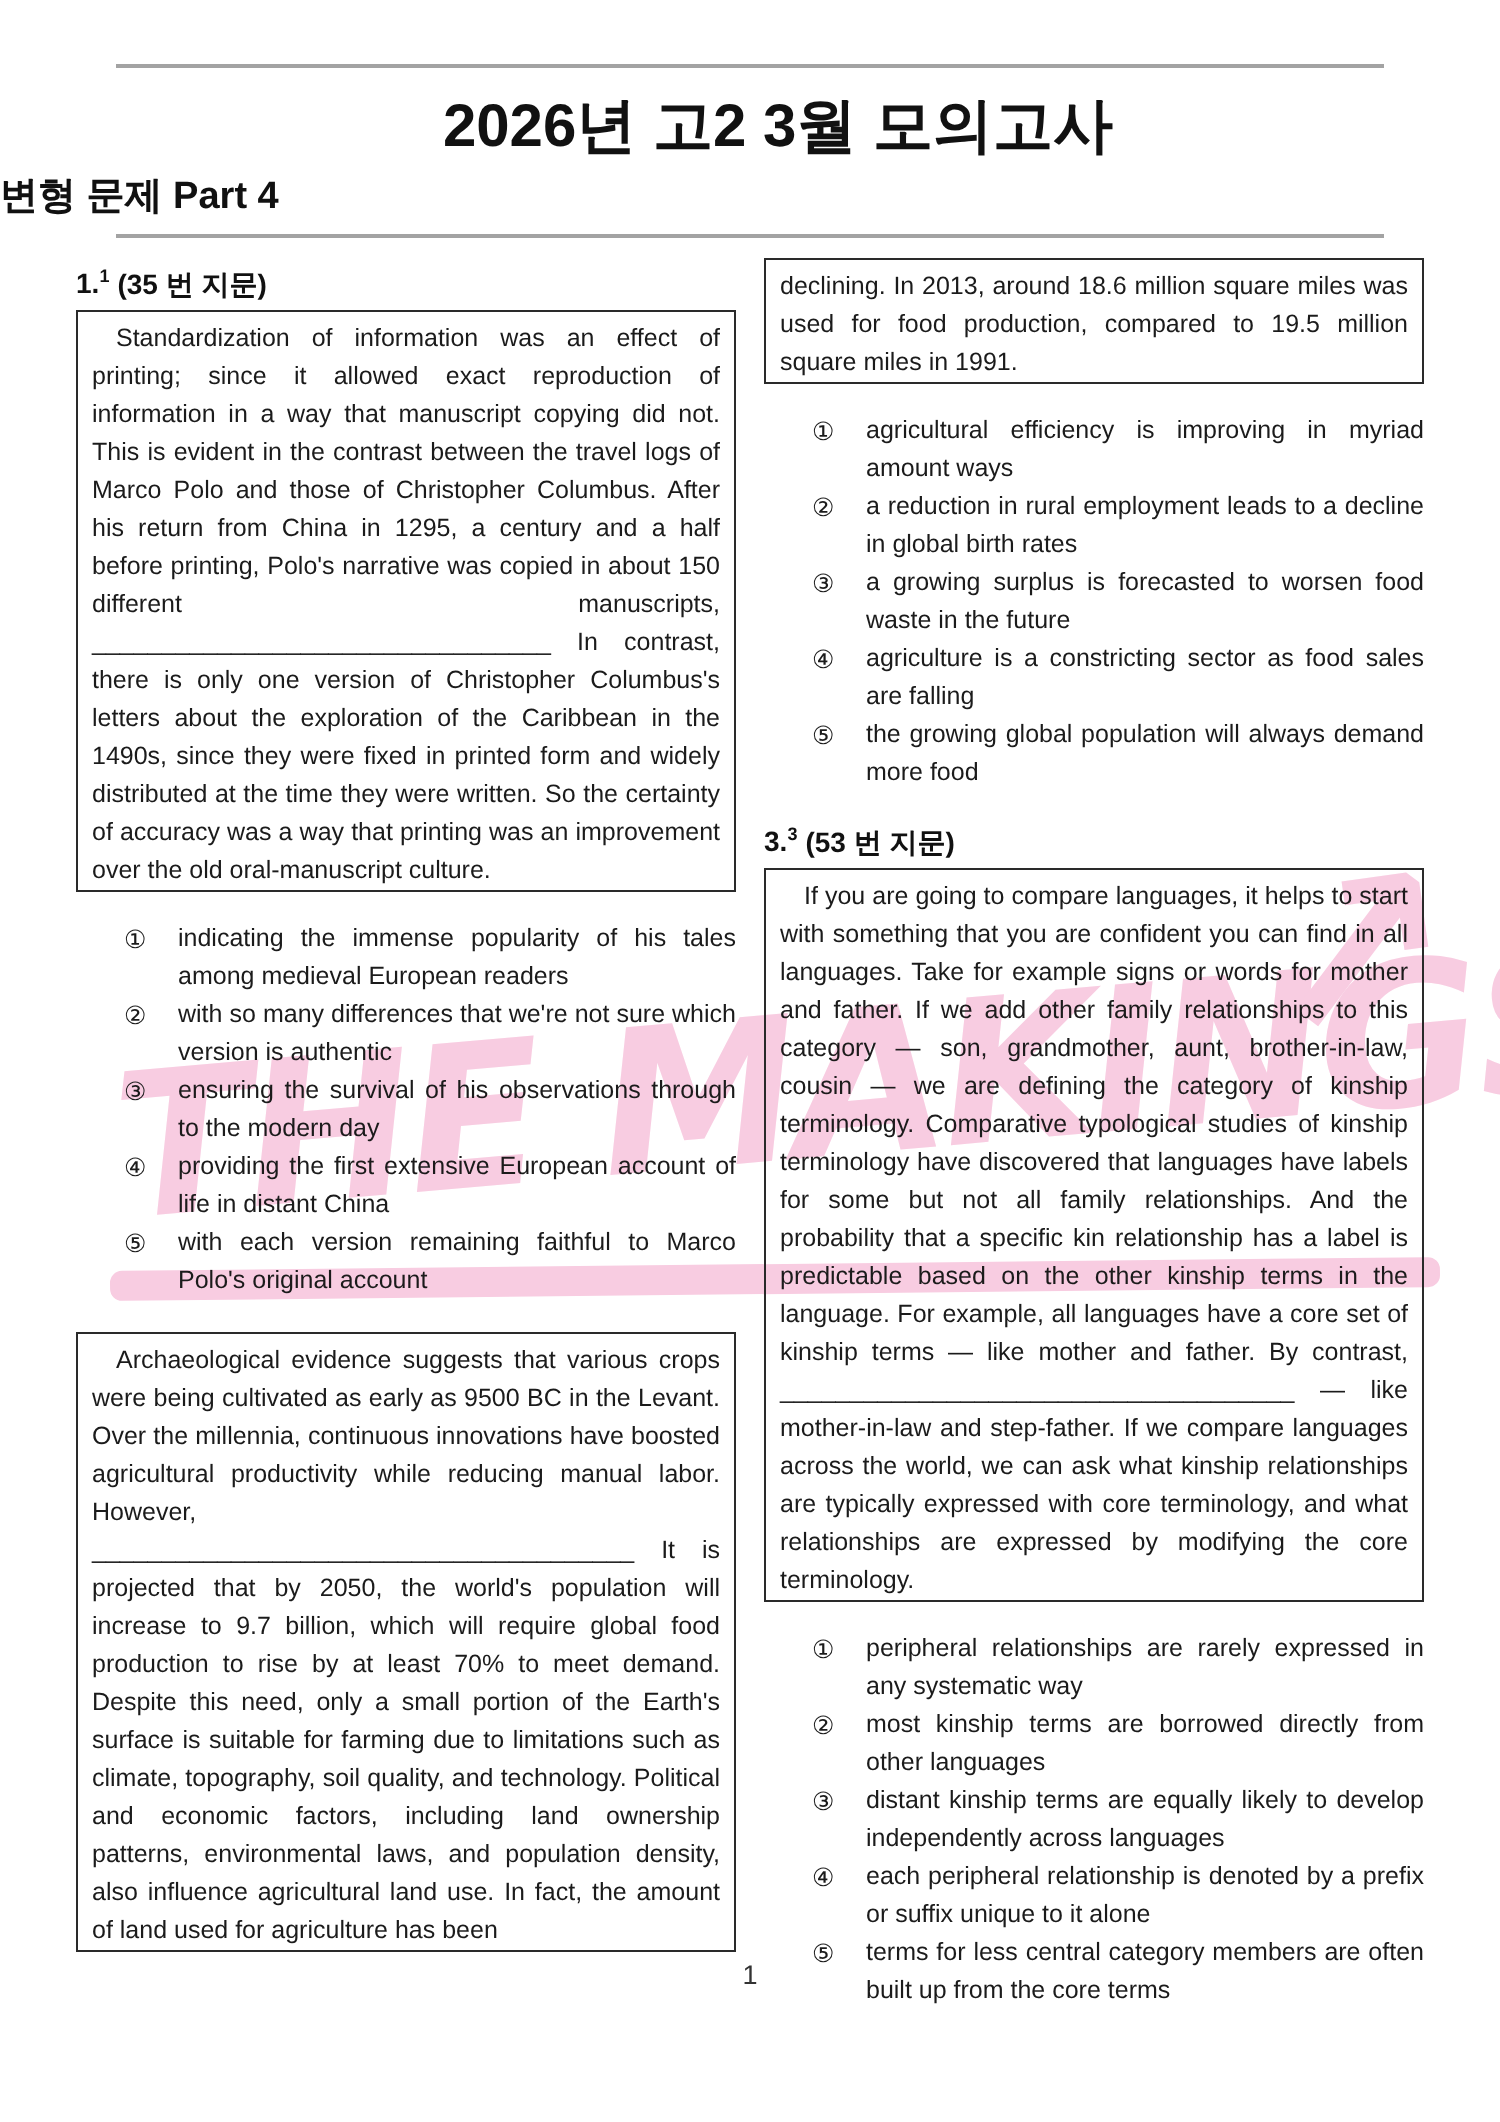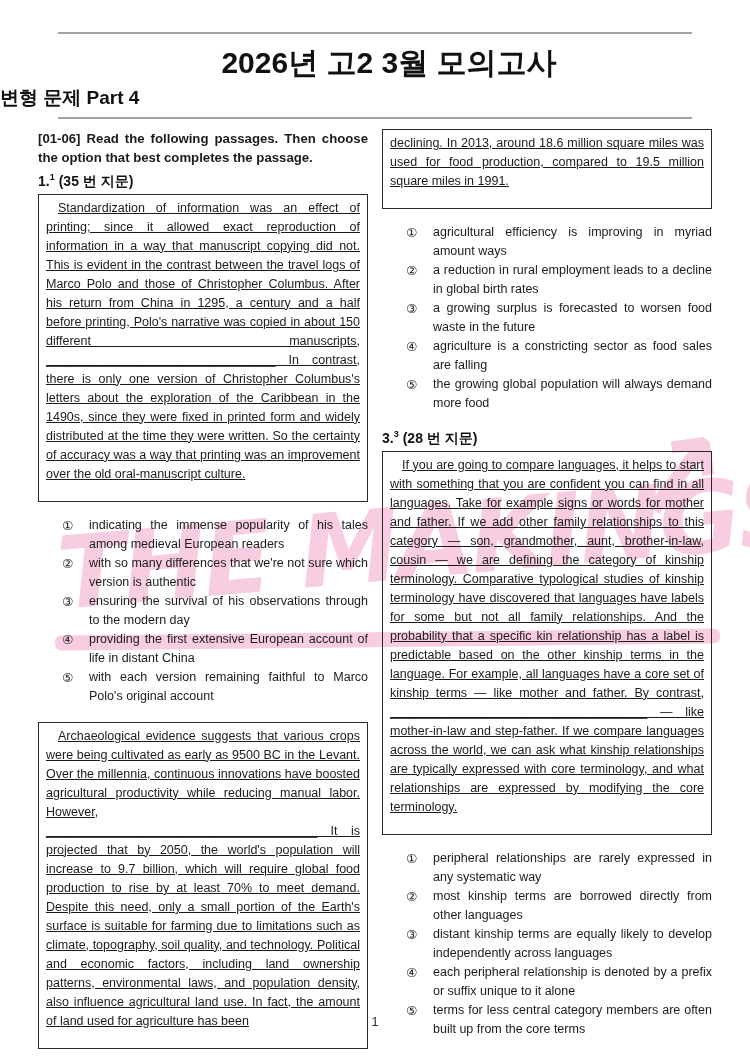--- a/index.html
+++ b/index.html
@@ -89,22 +89,21 @@
   .q-head{
     margin:4px 0 3px;
     font-size:14px;
     font-weight:bold;
     color:#111;
   }
   .q-head sup{font-size:9px;}
   .q-head .q-label{margin-left:4px;}
   .passage-box{
     border:1.5px solid #2a2a2a;
-    padding:4px 7px 17px;
-    text-decoration:underline;
+    padding:4px 7px 0;
   }
   .passage-box p{
     margin:0;
     font-size:12.5px;
     line-height:19px;
     text-align:justify;
     text-indent:12px;
     word-break:break-word;
   }
   .options{
@@ -145,21 +144,20 @@
 
     <div class="rule rule-top"></div>
     <h1 class="page-title">2026년 고2 3월 모의고사</h1>
     <h2 class="page-subtitle">변형 문제 Part 4</h2>
     <div class="rule rule-bottom"></div>
 
     <div class="columns">
 
       <section class="col">
 
-        <p class="instruction">[01-06] Read the following passages. Then choose the option that best completes the passage.</p>
 
         <h3 class="q-head"><span>1.</span><sup>1</sup><span class="q-label">(35 번 지문)</span></h3>
 
         <div class="passage-box">
           <p>Standardization of information was an effect of printing; since it allowed exact reproduction of information in a way that manuscript copying did not. This is evident in the contrast between the travel logs of Marco Polo and those of Christopher Columbus. After his return from China in 1295, a century and a half before printing, Polo's narrative was copied in about 150 different manuscripts, _________________________________ In contrast, there is only one version of Christopher Columbus's letters about the exploration of the Caribbean in the 1490s, since they were fixed in printed form and widely distributed at the time they were written. So the certainty of accuracy was a way that printing was an improvement over the old oral-manuscript culture.</p>
         </div>
 
         <ol class="options">
           <li class="option">
             <span class="marker">①</span>
@@ -212,21 +210,21 @@
           <li class="option">
             <span class="marker">④</span>
             <span class="option-text">agriculture is a constricting sector as food sales are falling</span>
           </li>
           <li class="option">
             <span class="marker">⑤</span>
             <span class="option-text">the growing global population will always demand more food</span>
           </li>
         </ol>
 
-        <h3 class="q-head"><span>3.</span><sup>3</sup><span class="q-label">(28 번 지문)</span></h3>
+        <h3 class="q-head"><span>3.</span><sup>3</sup><span class="q-label">(53 번 지문)</span></h3>
 
         <div class="passage-box">
           <p>If you are going to compare languages, it helps to start with something that you are confident you can find in all languages. Take for example signs or words for mother and father. If we add other family relationships to this category — son, grandmother, aunt, brother-in-law, cousin — we are defining the category of kinship terminology. Comparative typological studies of kinship terminology have discovered that languages have labels for some but not all family relationships. And the probability that a specific kin relationship has a label is predictable based on the other kinship terms in the language. For example, all languages have a core set of kinship terms — like mother and father. By contrast, _____________________________________ — like mother-in-law and step-father. If we compare languages across the world, we can ask what kinship relationships are typically expressed with core terminology, and what relationships are expressed by modifying the core terminology.</p>
         </div>
 
         <ol class="options">
           <li class="option">
             <span class="marker">①</span>
             <span class="option-text">peripheral relationships are rarely expressed in any systematic way</span>
           </li>

